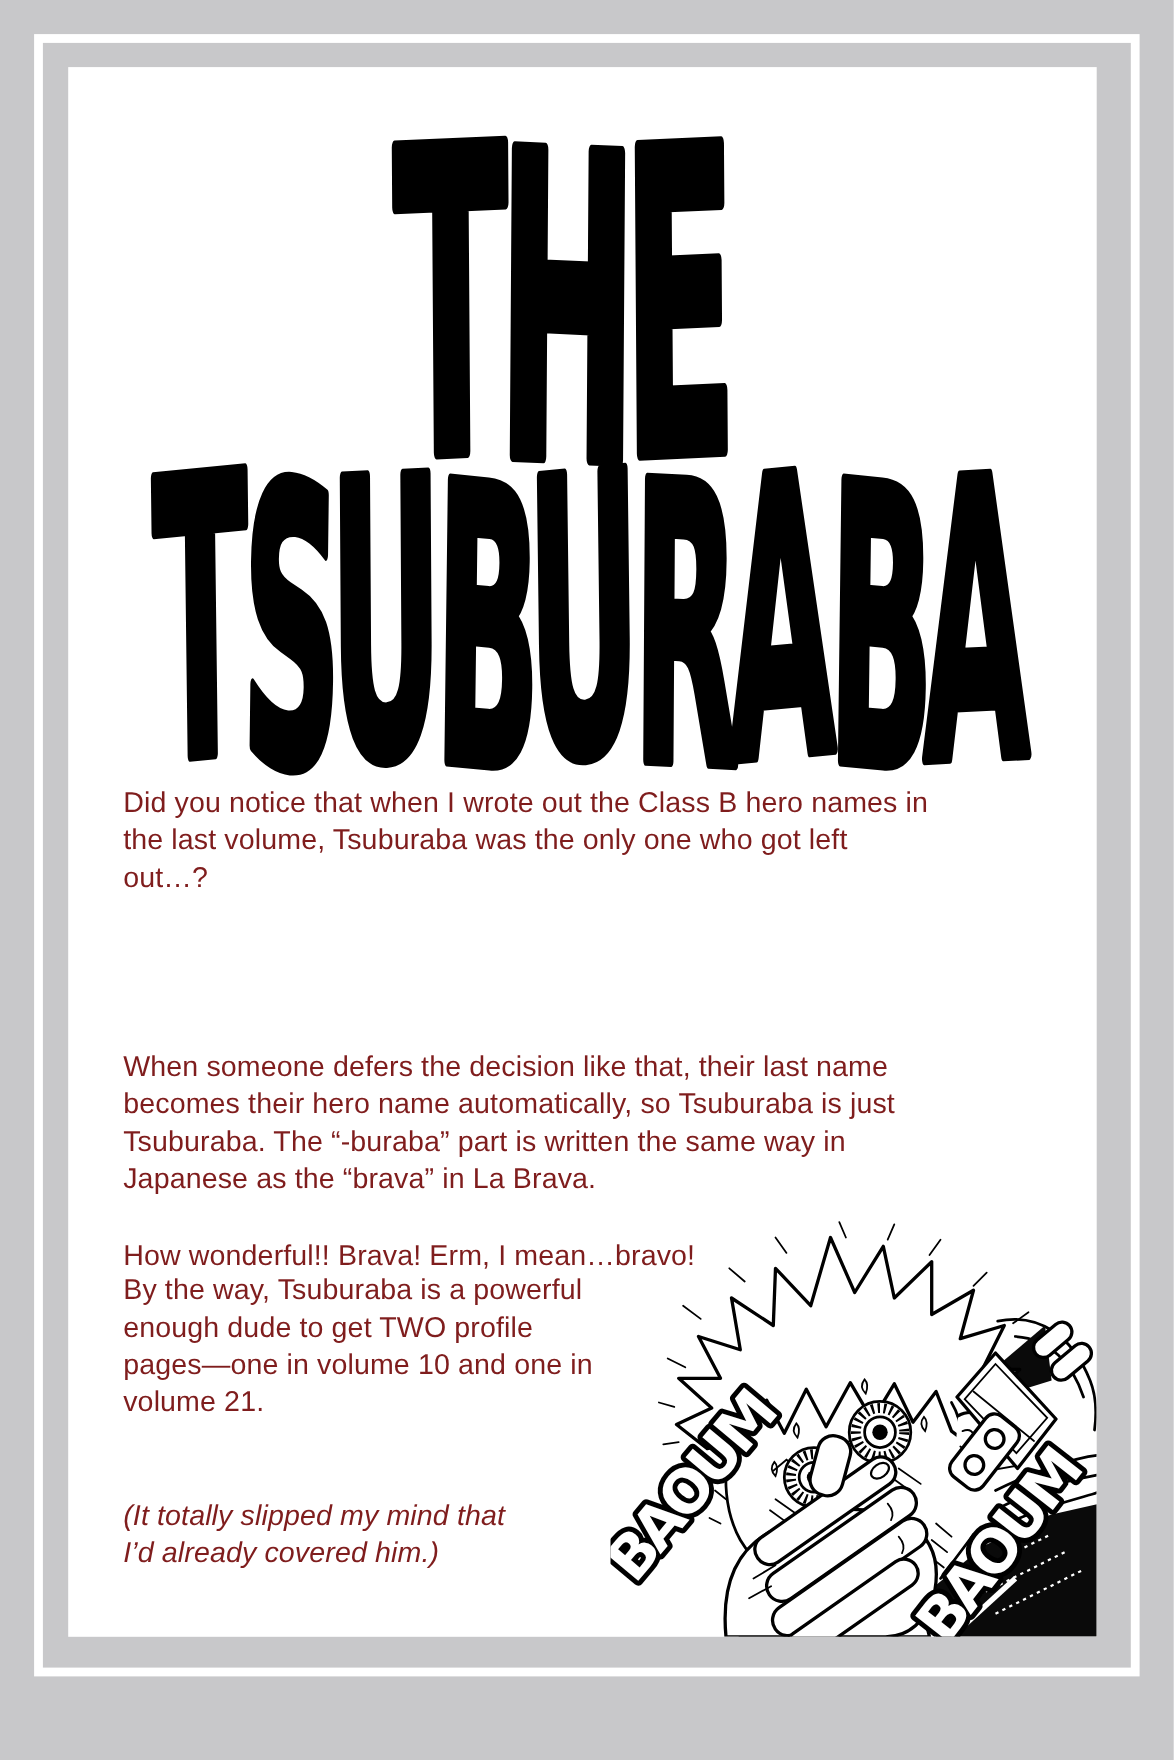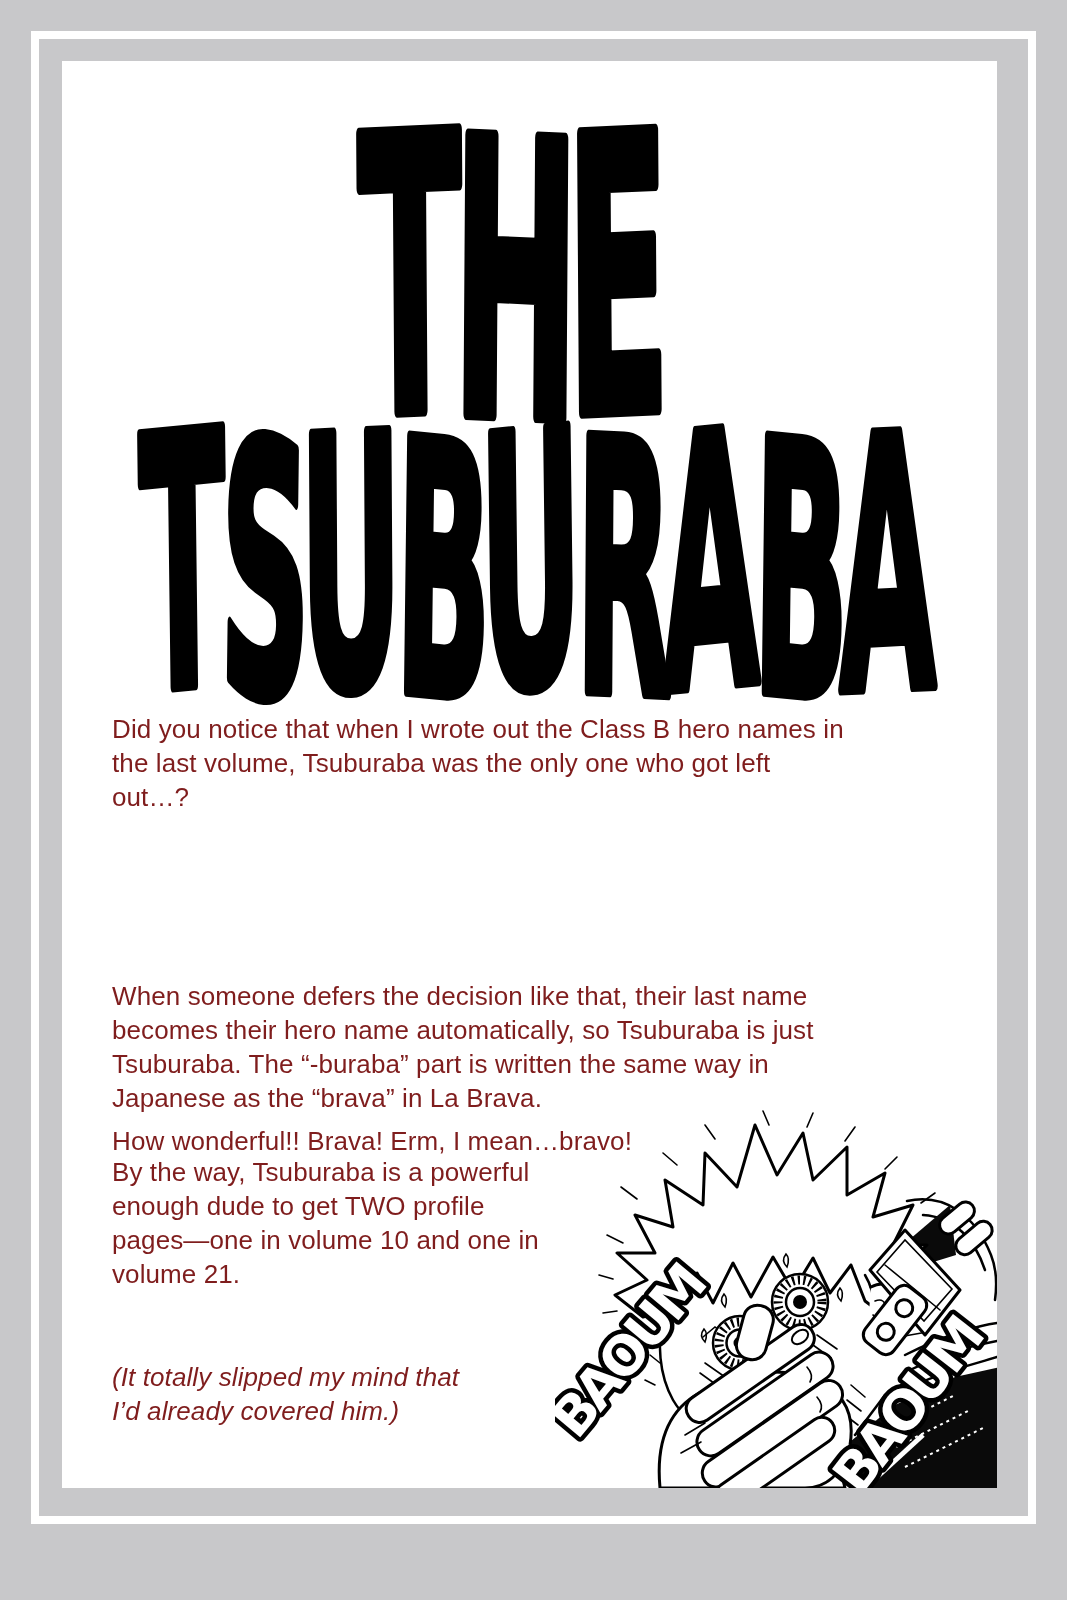--- a/index.html
+++ b/index.html
@@ -19,21 +19,21 @@
     font-family:"DejaVu Sans",sans-serif;font-weight:bold;fill:#000;
     stroke:#000;stroke-linejoin:round;
   }
   p.body{
     position:absolute;margin:0;left:50px;width:845px;
     font-size:26px;line-height:34px;letter-spacing:0.1px;
     white-space:pre-line;color:#7f1d1d;
   }
   .p1{top:651px;}
   .p2{top:788px;}
-  .p3{top:918px;}
+  .p3{top:891px;}
   .p4{top:1063px;}
   .p5{top:1094px;width:560px;}
   .p6{top:1299px;width:560px;font-style:italic;}
   .illo{position:absolute;left:493px;top:1044px;width:442px;height:383px;}
   .ln{fill:none;stroke:#000;stroke-width:2.5;stroke-linecap:round;stroke-linejoin:round;}
   .lnf{fill:#ffffff;stroke:#000;stroke-width:3;stroke-linecap:round;stroke-linejoin:round;}
   .thin{fill:none;stroke:#000;stroke-width:1.6;stroke-linecap:round;}
   .sfx-text{
     font-family:"DejaVu Sans",sans-serif;font-weight:bold;font-size:54px;
     fill:#ffffff;stroke:#000;stroke-width:9;stroke-linejoin:round;

